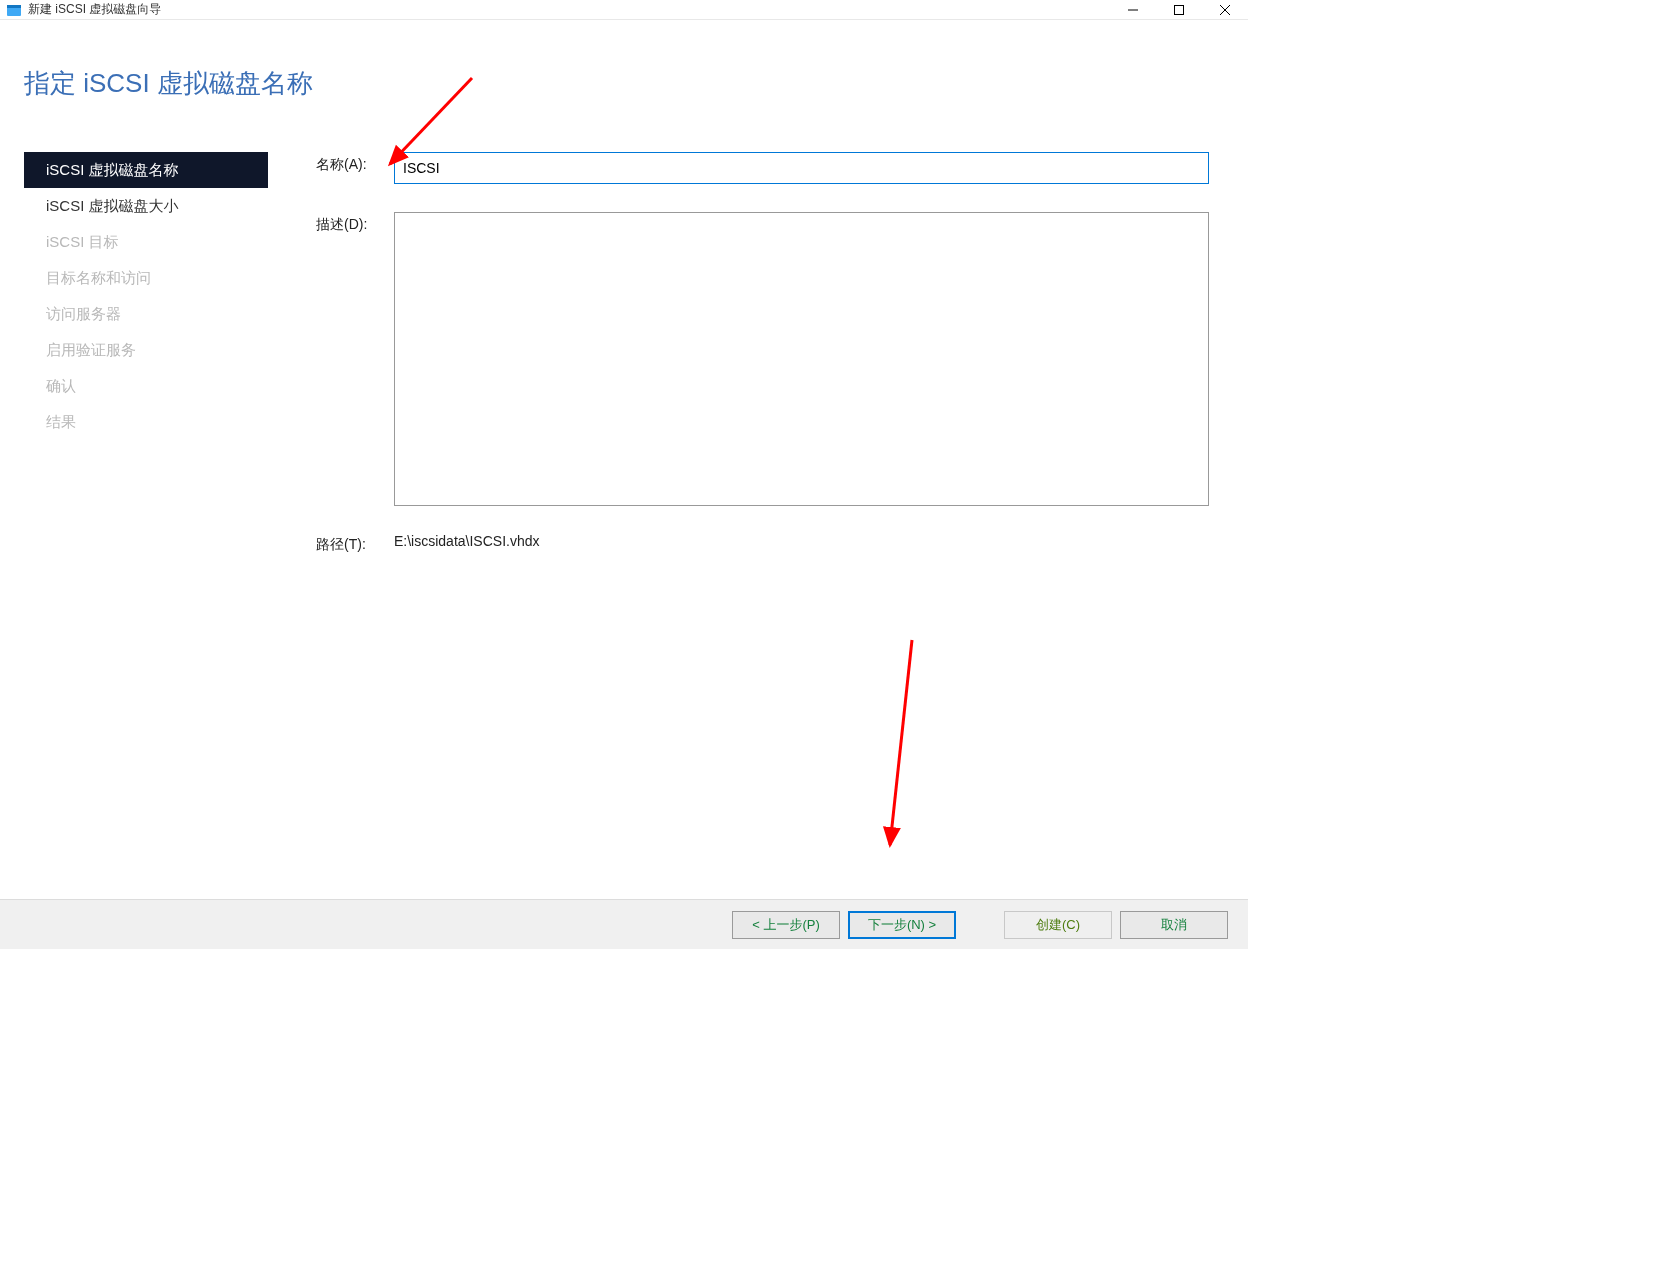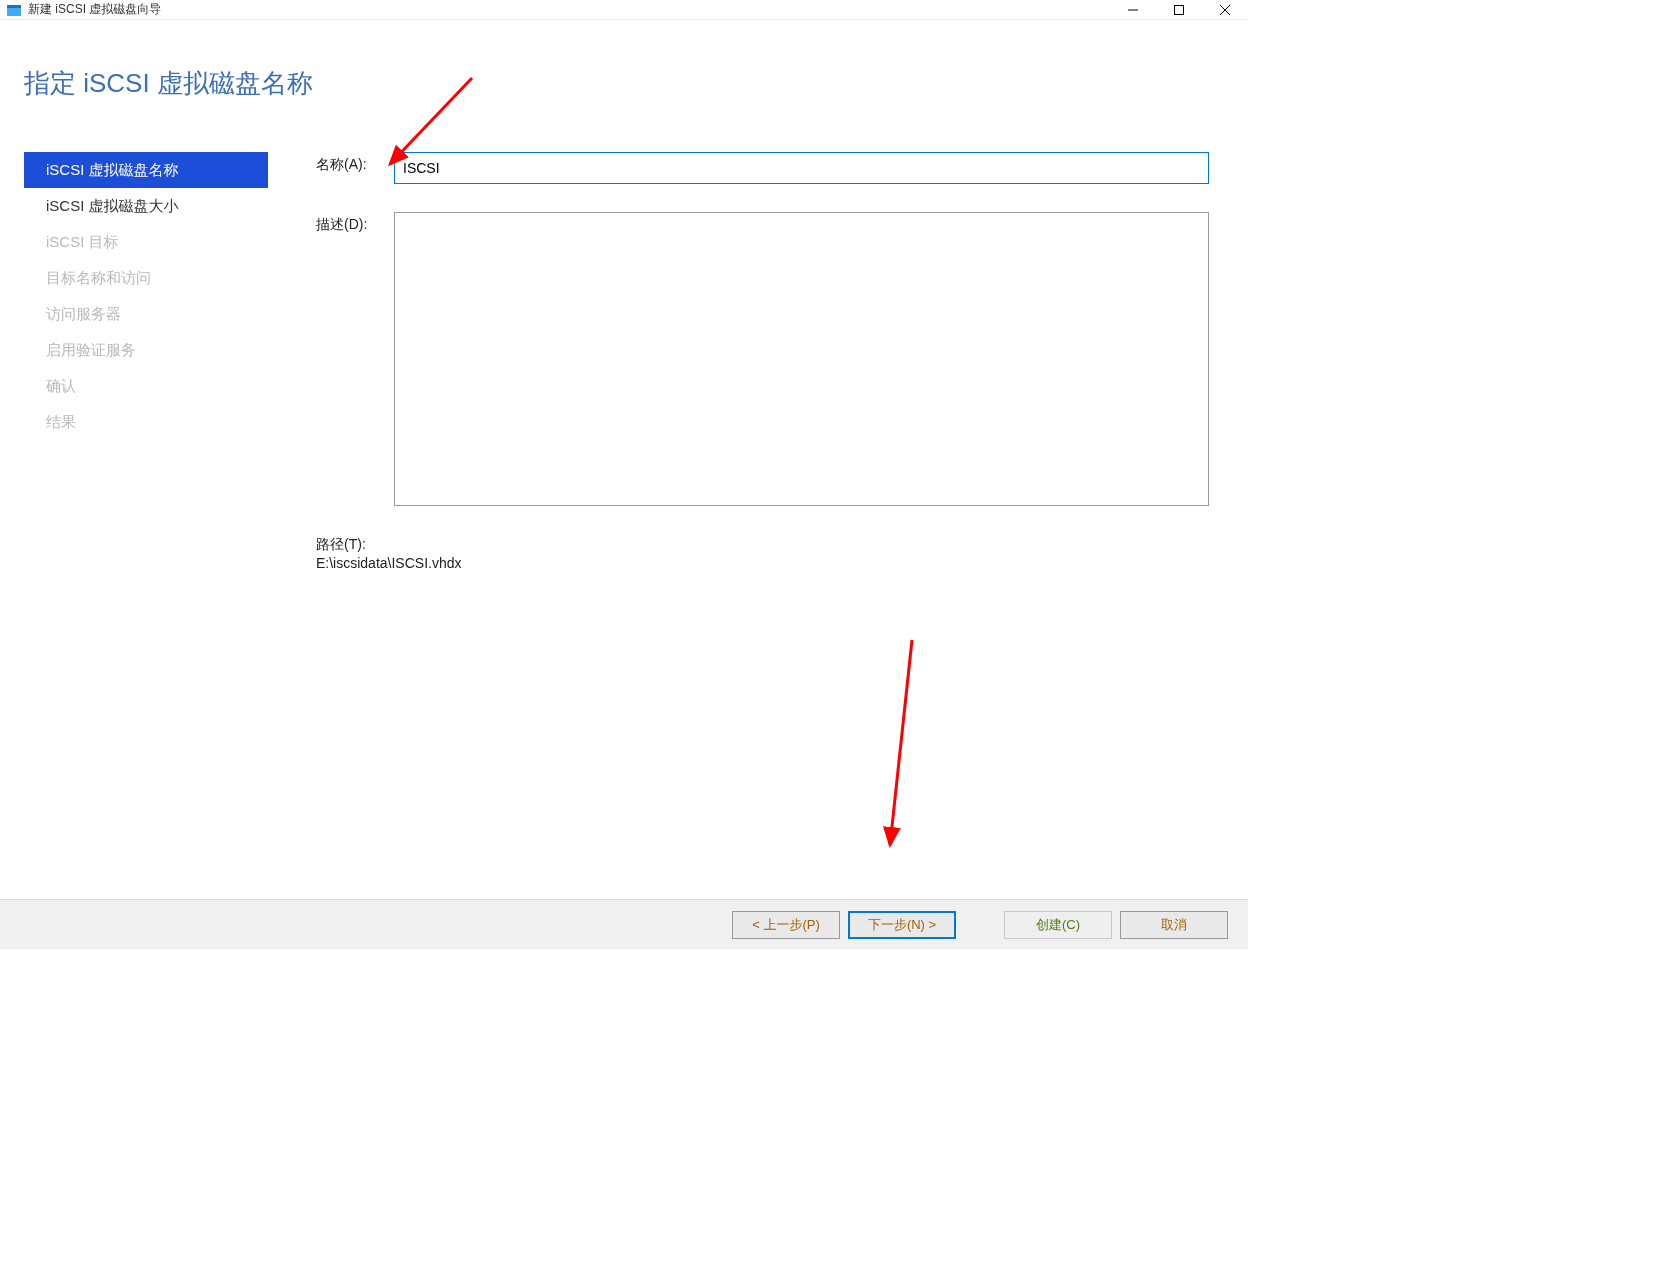--- a/index.html
+++ b/index.html
@@ -47,21 +47,21 @@
       top: 120px; left: 24px;
       width: 244px;
     }
     .side-item {
       height: 36px; line-height: 36px;
       padding-left: 22px;
       font-size: 15px;
       color: #333;
       white-space: nowrap;
     }
-    .side-item.active { background: #1d4ed8; color: #fff; }
+    .side-item.active { background: #0f172a; color: #fff; }
     .side-item.disabled { color: #b8b8b8; }
     .form-area {
       position: absolute;
       top: 120px; left: 316px; right: 39px;
     }
     .form-row { display: flex; margin-bottom: 28px; }
     .form-row .lbl {
       width: 78px; font-size: 14px; color: #222;
       padding-top: 4px; text-align: left;
     }
@@ -90,21 +90,21 @@
       padding-right: 20px;
       display: flex; justify-content: flex-end; align-items: center;
     }
     .btn {
       min-width: 108px; height: 28px;
       margin-left: 8px;
       border: 1px solid #9a9a9a;
       background: #e9e9e9;
       font-size: 13px; font-family: inherit;
       padding: 0 10px;
-      color: #a16207;
+      color: #15803d;
     }
     .btn:disabled { color: #4d7c0f; background: #efefef; border-color:#c8c8c8; }
     .btn.primary { border: 1px solid #0078d7; box-shadow: 0 0 0 1px #0078d7 inset; }
     .btn.create-gap { margin-left: 48px; }
     .arrow { position:absolute; pointer-events:none; }
     .arrow1 { top: 36px; left: 372px; }
     .arrow2 { bottom: 44px; right: 316px; }
   </style>
 </head>
 <body>
@@ -153,21 +153,21 @@
 
   <div class="form-area">
     <div class="form-row">
       <div class="lbl">名称(A):</div>
       <div class="fld"><input class="name-input" value="ISCSI" style=""></div>
     </div>
     <div class="form-row">
       <div class="lbl">描述(D):</div>
       <div class="fld"><textarea class="desc-input" style=""></textarea></div>
     </div>
-    <div class="form-row" style="margin-top:-6px;flex-direction:column;">
+    <div class="form-row" style="margin-top:-6px;">
       <div class="lbl">路径(T):</div>
       <div class="fld"><span class="path-val">E:\iscsidata\ISCSI.vhdx</span></div>
     </div>
   </div>
 
   <svg class="arrow arrow1" width="110" height="110" viewBox="0 0 110 110">
     <defs>
         <marker id="ah1" markerWidth="8" markerHeight="8" refX="6" refY="3" orient="auto">
           <path d="M0,0 L7,3 L0,6 Z" fill="#ff0000"></path>
         </marker>

